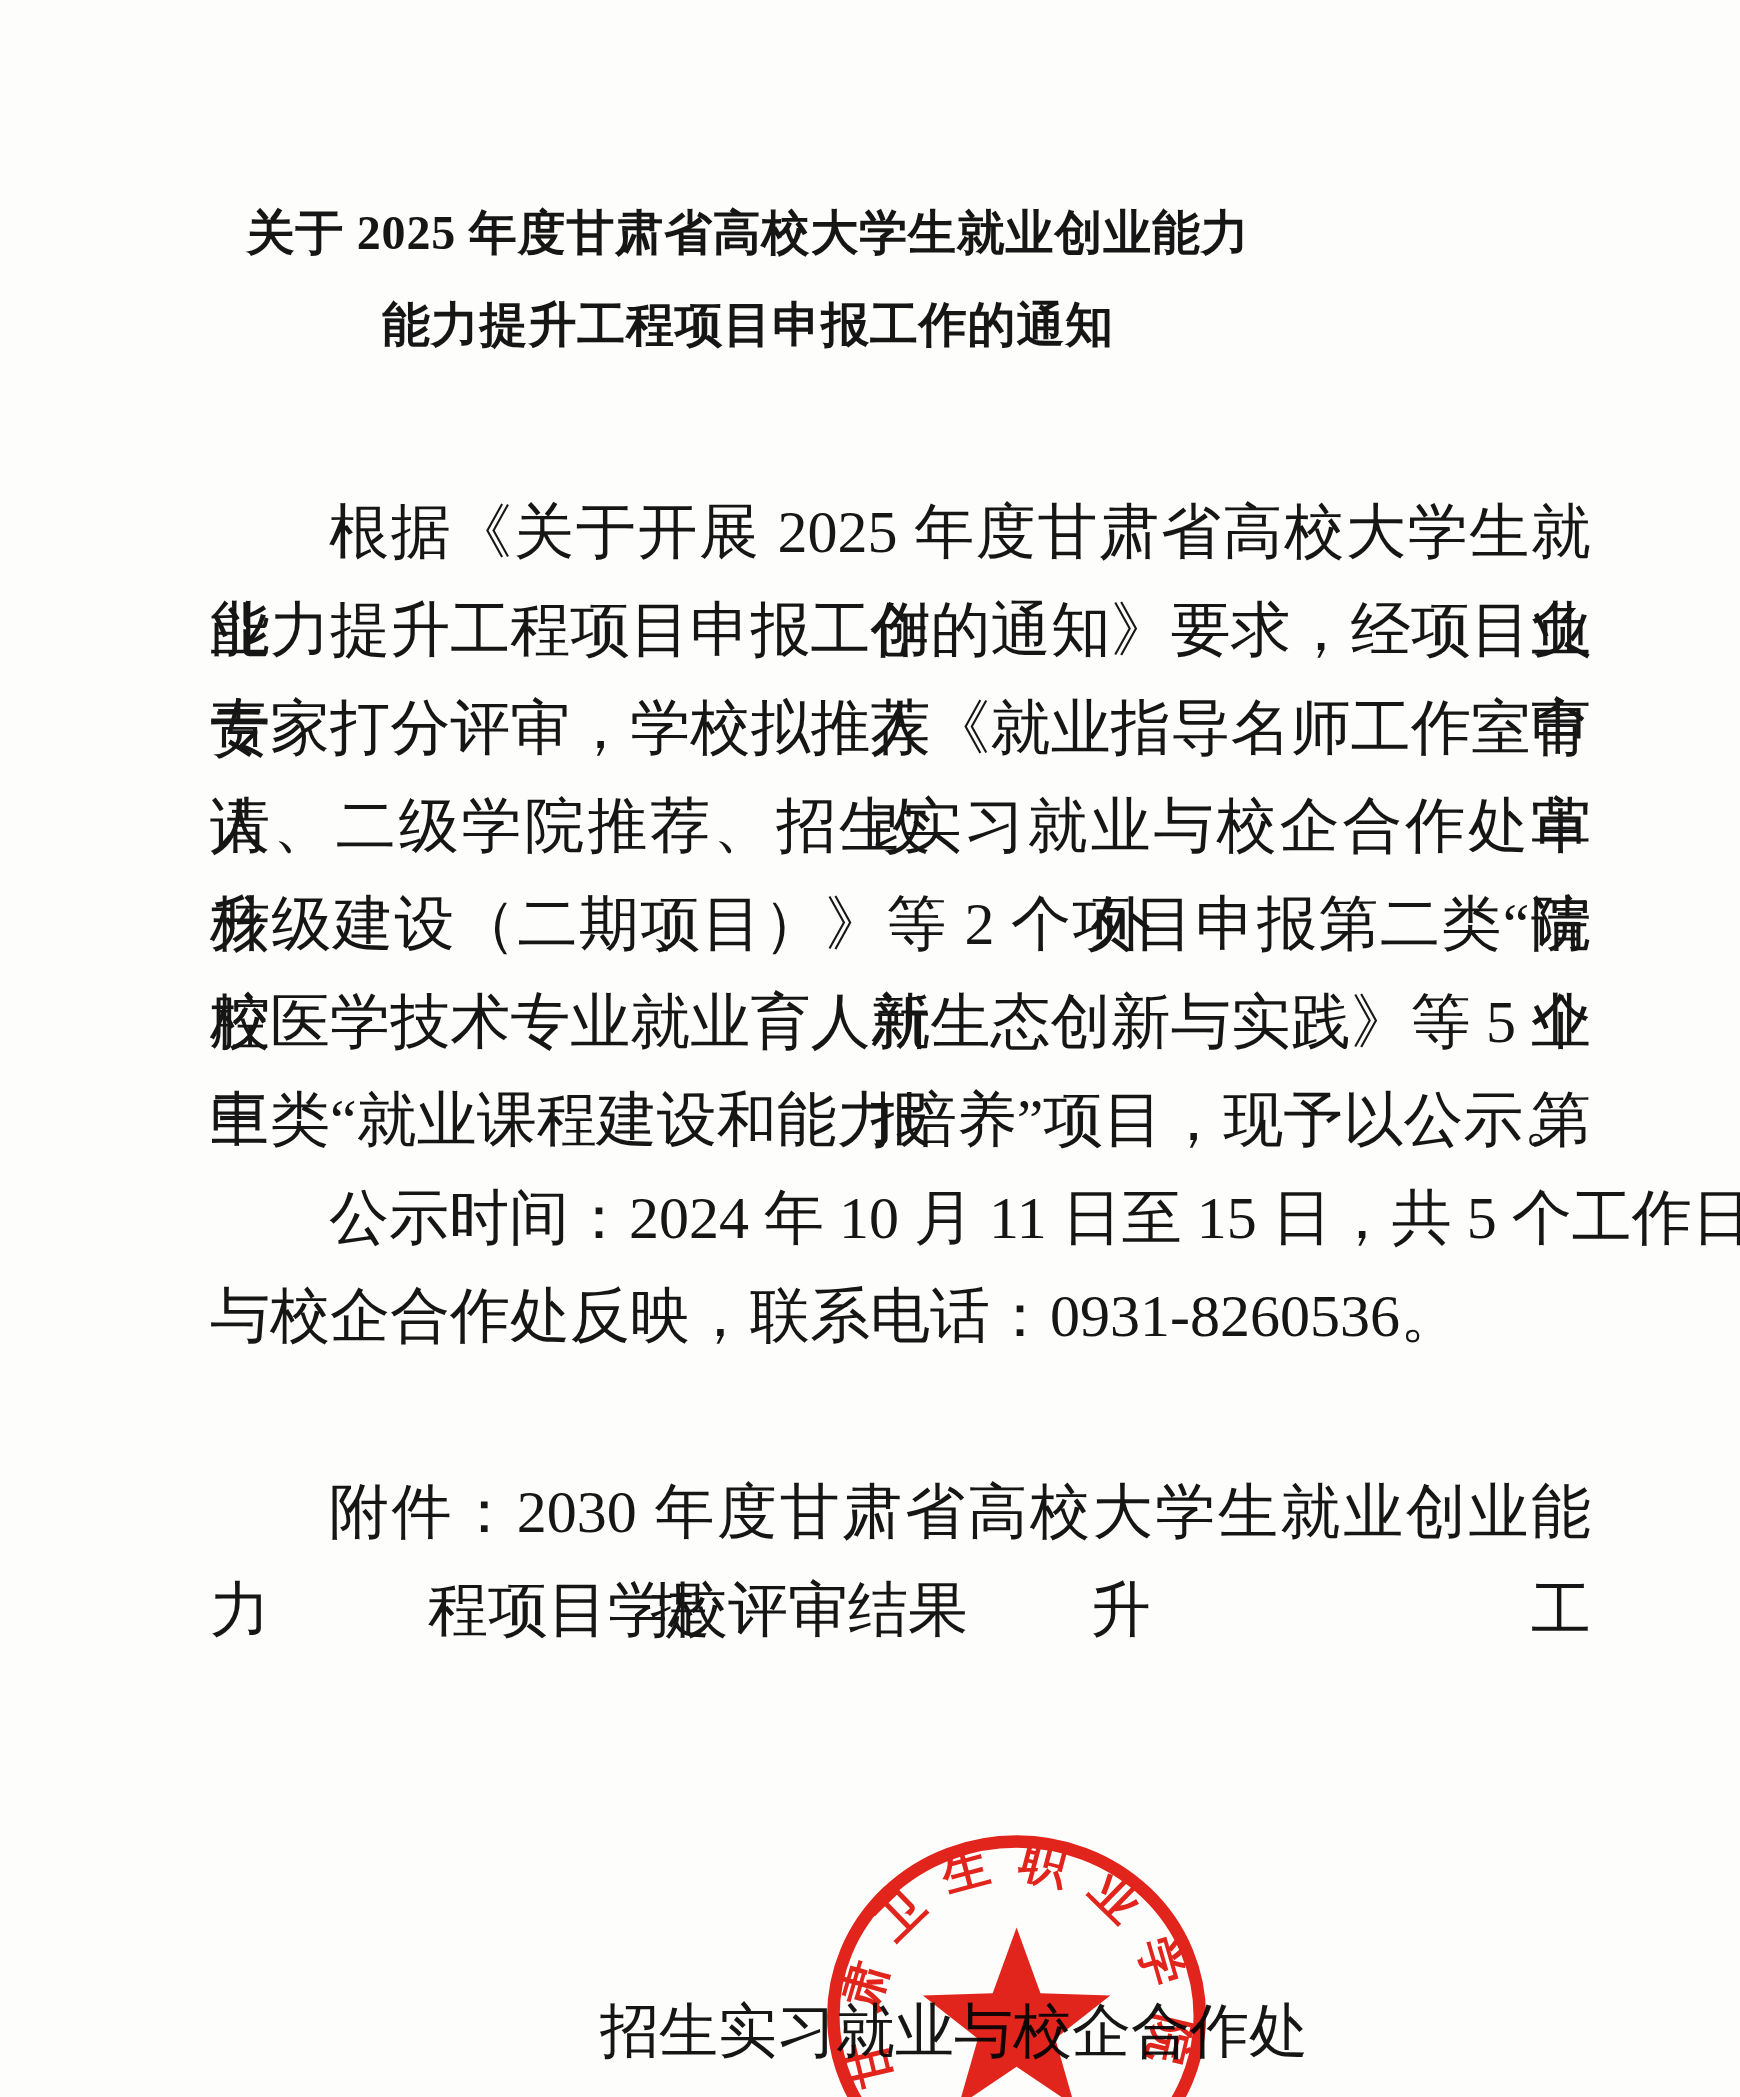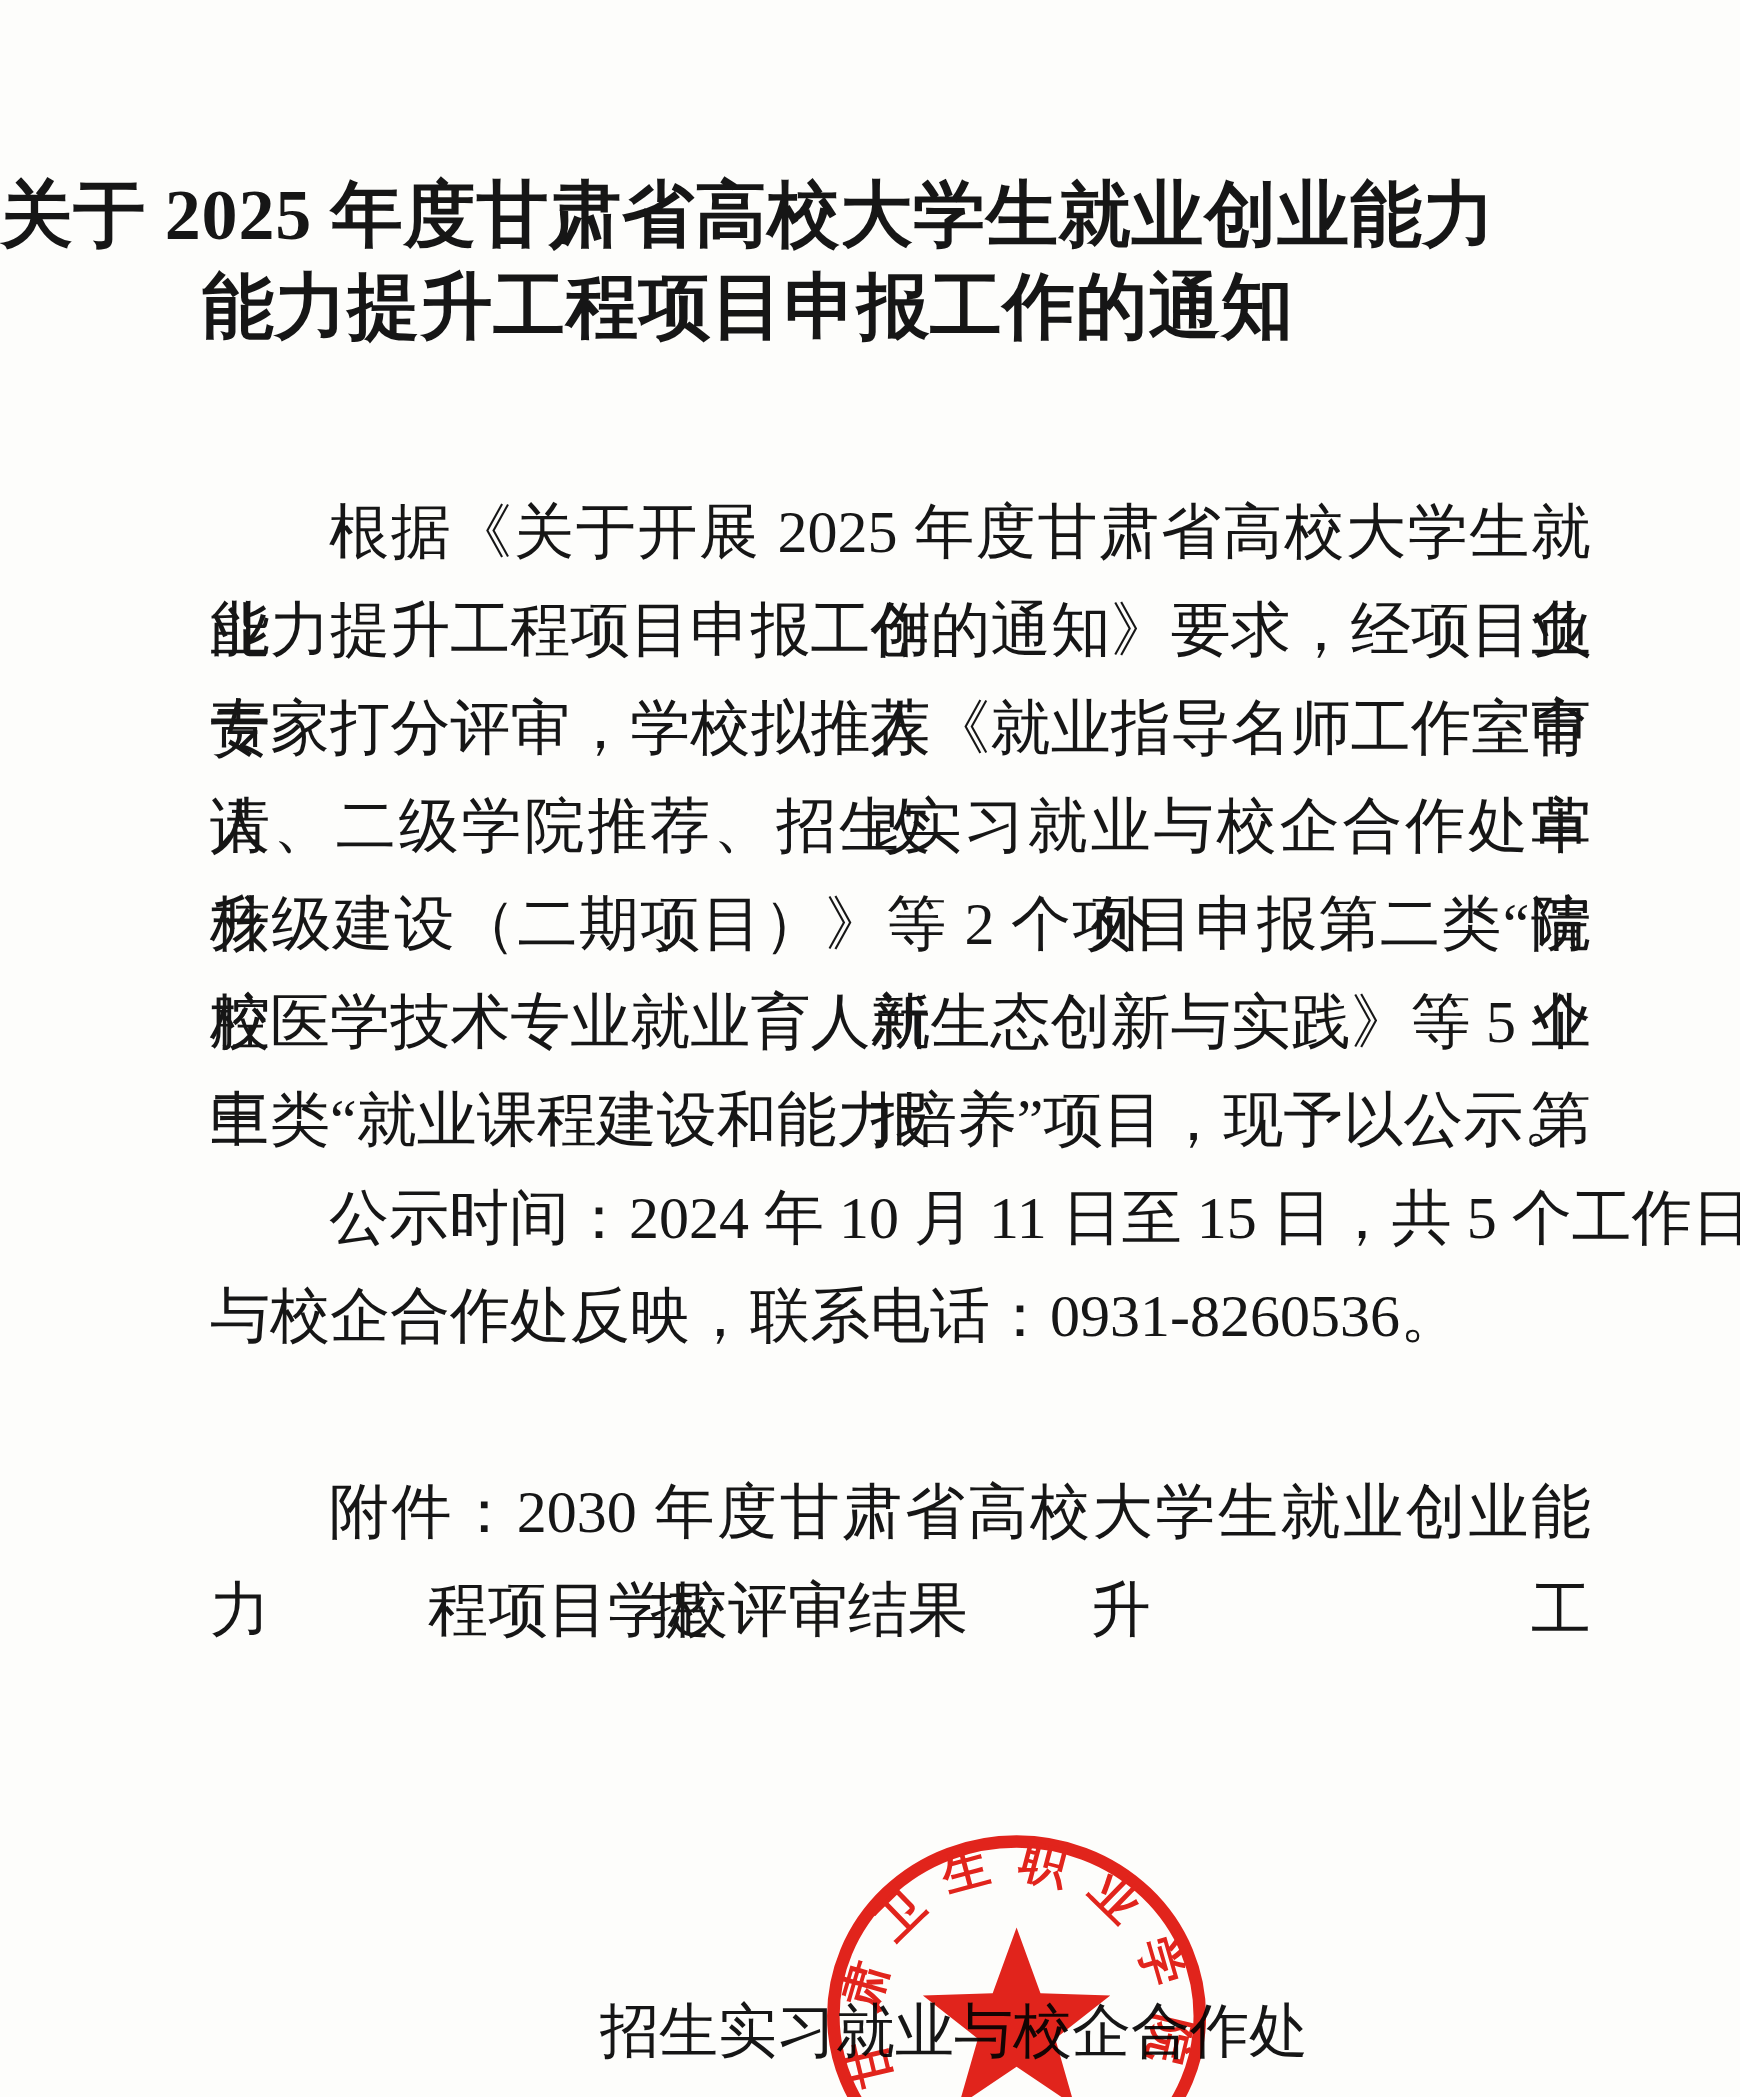--- a/index.html
+++ b/index.html
@@ -9,24 +9,24 @@
     font-family: "Liberation Serif", "DejaVu Serif", serif;
     color: var(--text-color, #161616);
   }
   .page {
     position: relative;
     width: 1740px; height: 2517px;
     background: var(--page-bg, #fdfdfb);
   }
   .title-block {
     position: absolute;
-    left: 0; top: 169px; width: 1496px;
+    left: 0; top: 187px; width: 1496px;
     text-align: center;
     font-weight: bold;
-    font-size: 72px;
+    font-size: 48px;
     line-height: 92px;
     letter-spacing: 0.8px;
   }
   .body-block {
     position: absolute;
     left: 191px; top: 483px;
     width: 1381px;
     font-size: 60px;
     margin-left: 19px;
   }

